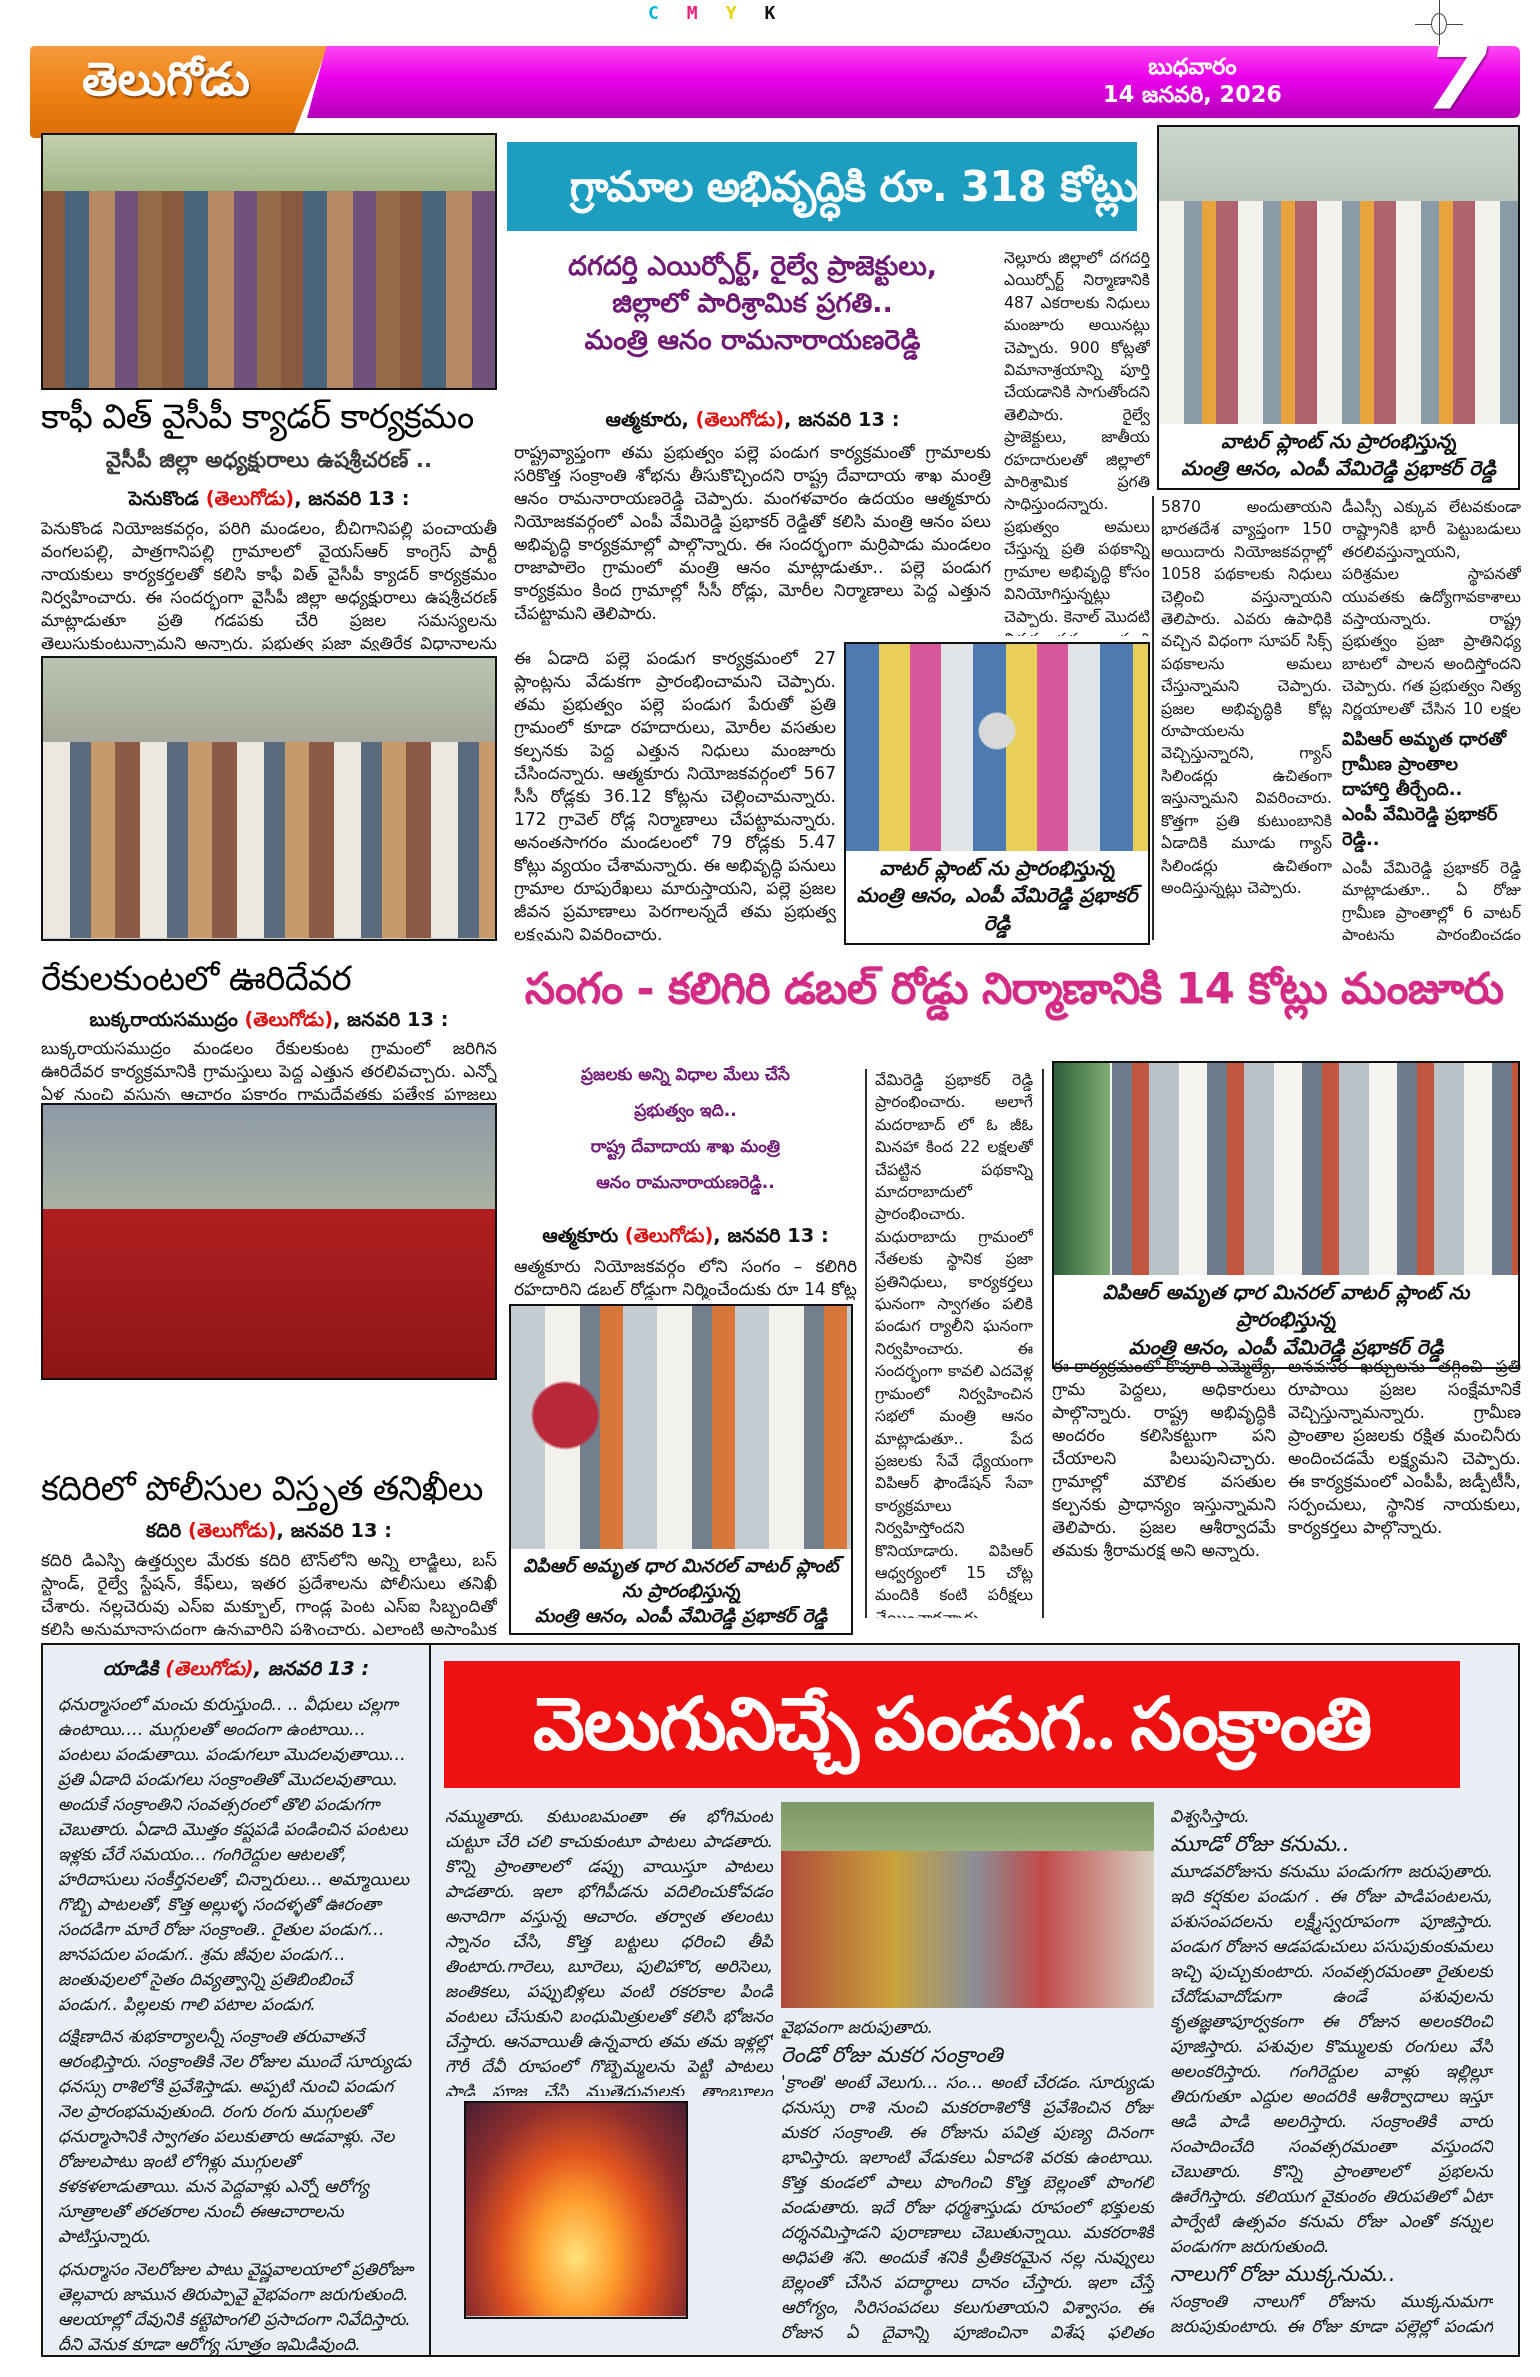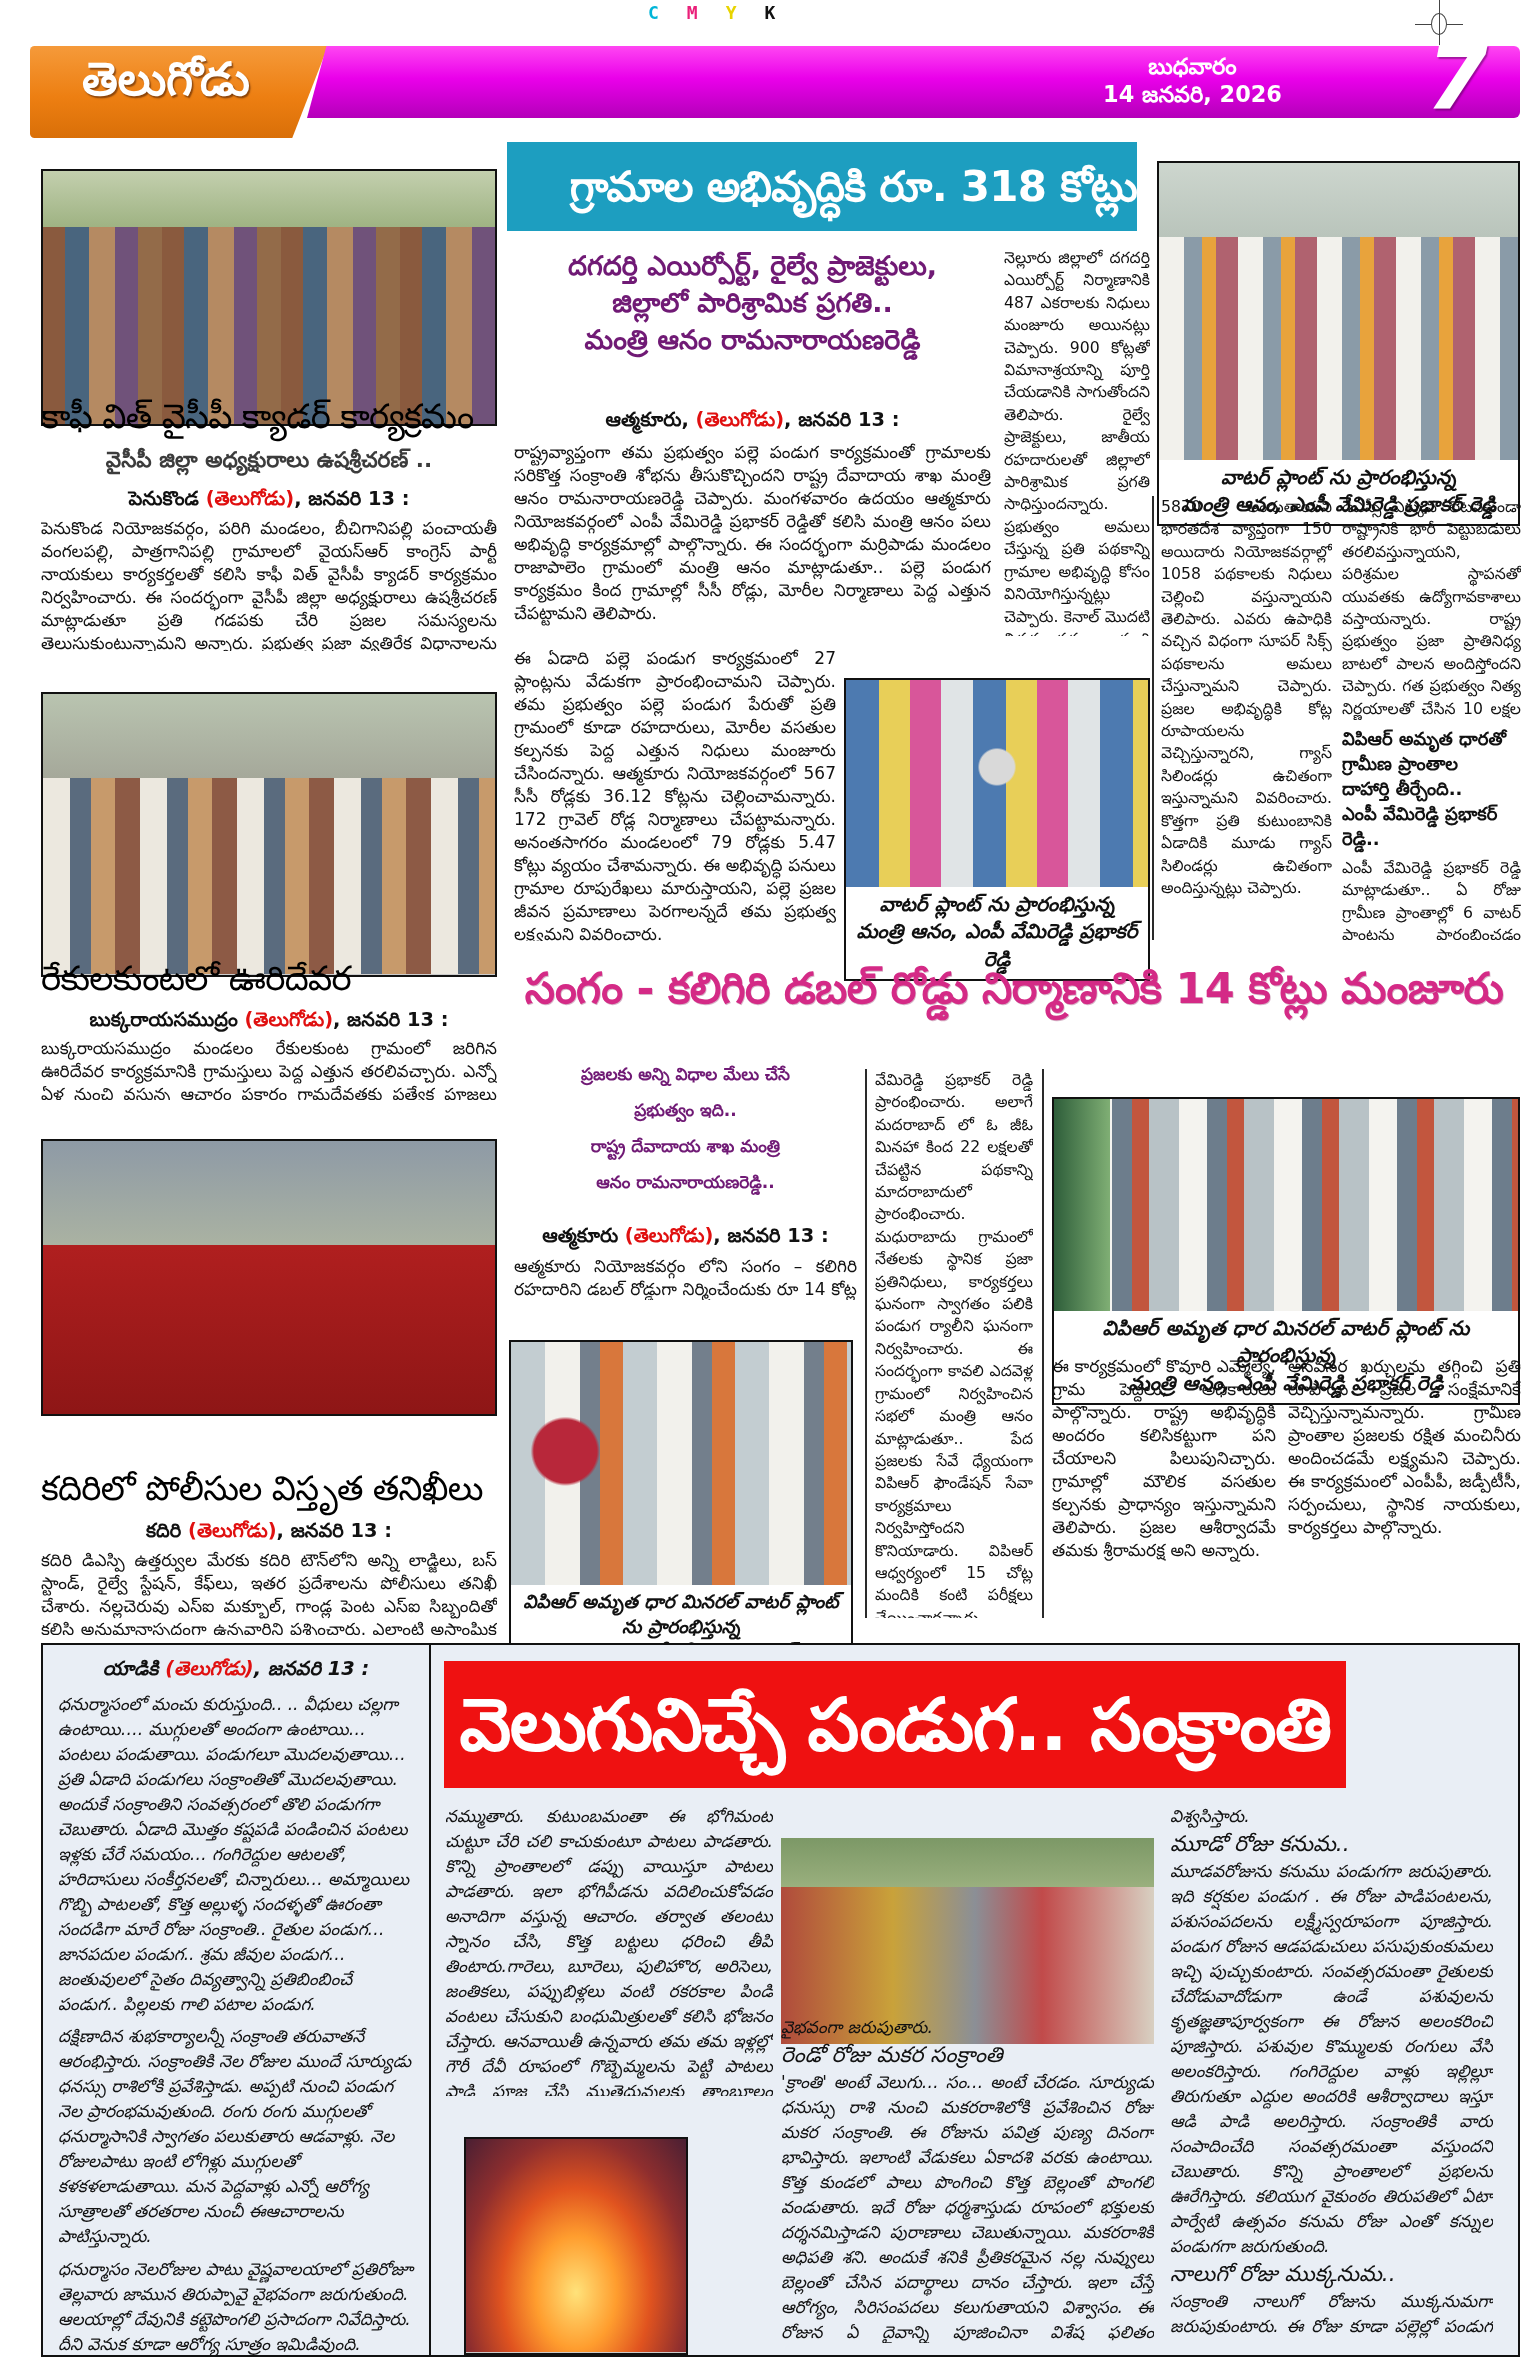--- a/index.html
+++ b/index.html
@@ -15,21 +15,21 @@
   .crop .ring { position:absolute; left:50%; top:50%; width:16.4px; height:22.4px; margin:-11.2px 0 0 -8.2px; border:1.5px solid #444; border-radius:50%; background:#fff; }
 
   
   .mast-orange { position:absolute; left:30px; top:46px; width:298px; height:92px; background:linear-gradient(180deg,#f59a3a,#ed7f12 55%,#d96f08); clip-path:polygon(0 0,100% 0,88% 100%,0 100%); border-radius:4.5px 0 0 4.5px; }
   .mast-text { position:absolute; left:52px; top:6px; font-size:46px; font-weight:bold; color:#fff; text-shadow:1.5px 2.2px 1.5px rgba(60,20,0,.55); }
   .mast-magenta { position:absolute; left:307px; top:46px; width:1213px; height:72px; background:linear-gradient(180deg,#ff46f2,#ea00ea 45%,#b400b9); clip-path:polygon(1.6% 0,100% 0,100% 100%,0 100%); border-radius:0 6px 6px 0; }
   .issue { position:absolute; left:1051px; top:52px; width:283px; text-align:center; color:#fff; font-weight:bold; line-height:28px; font-size:22.4px; }
   .pageno { position:absolute; left:1401px; top:37px; width:112px; text-align:center; color:#fff; font-weight:bold; font-style:italic; font-size:88px; line-height:83px; text-shadow:1.5px 1.5px 1.5px rgba(80,0,80,.5); }
 
   
-  .ph { position:absolute; border:2.2px solid #111; background:#ccc;margin-top:36px; }
+  .ph { position:absolute; border:2.2px solid #111; background:#ccc; }
   .ph .img { width:100%; }
   .ph .cap { background:#fff; text-align:center; font-weight:bold; font-size:20px; line-height:27.6px; padding:3.7px 4.5px 5.2px; font-style:italic; }
   .g-crowd1 { background:linear-gradient(180deg,#c3cfae 0%,#9fb383 22%,rgba(0,0,0,0) 22%),repeating-linear-gradient(90deg,#8a5a3e 0 22.4px,#49657e 22.4px 46px,#b58a62 46px 72px,#70527a 72px 95px,#936b49 95px 119px),#7e8f66; }
   .g-walk { background:linear-gradient(180deg,#b9c4b0 0%,#a5a89a 30%,rgba(0,0,0,0) 30%),repeating-linear-gradient(90deg,#ece8df 0 27px,#5a6b7e 27px 48px,#c79a6b 48px 72px,#8d5a45 72px 97px),#9a9181; }
   .g-table { background:linear-gradient(180deg,#8e9aa6 0%,#aab2a2 38%,rgba(0,0,0,0) 38%),linear-gradient(180deg,rgba(0,0,0,0) 38%,#b01f1f 38%,#8e1616 100%),repeating-linear-gradient(90deg,rgba(255,255,255,.25) 0 19.4px,rgba(0,0,0,.12) 19.4px 39px); }
   .g-plant1 { background:linear-gradient(180deg,#cdd6ce 0%,#b9c4bb 25%,rgba(0,0,0,0) 25%),repeating-linear-gradient(90deg,#f2f1ec 0 25px,#8a9ba8 25px 43px,#e8a33c 43px 57px,#b0626f 57px 79px),#aeb6ad; }
   .g-pot { background:radial-gradient(circle at 50% 42%,#d9d9d9 0 9%,rgba(0,0,0,0) 10%),repeating-linear-gradient(90deg,#4d7ab0 0 33px,#e8cf58 33px 64px,#d8569a 64px 95px,#e0e4e6 95px 127px),#b0a090; }
   .g-plant2 { background:linear-gradient(90deg,#2e5e3a 0%,#7fae74 12%,rgba(0,0,0,0) 12%),repeating-linear-gradient(90deg,#b8c2c6 0 30px,#f4f3ef 30px 58px,#6d7d8c 58px 78px,#c2563e 78px 95px),#9fa9ad; }
   .g-plant3 { background:radial-gradient(circle at 16% 45%,#b8273a 0 10%,rgba(0,0,0,0) 11%),repeating-linear-gradient(90deg,#c3cdd1 0 34px,#f2f1ec 34px 69px,#737f8c 69px 89px,#d8773c 89px 112px),#a8b2b6; }
   .g-bull { background:linear-gradient(180deg,#7c9866 0%,#9ab07e 24%,rgba(0,0,0,0) 24%),linear-gradient(90deg,#b04a3c 0%,#c9a23a 30%,#8b8f96 52%,#c14a4a 70%,#d8d0c2 100%); }
@@ -44,21 +44,21 @@
   .teal-bar { position:absolute; left:507px; top:142px; width:630px; height:89px; background:#1d9ec0; color:#fff; font-weight:bold; font-size:42px; text-align:right; line-height:89px; letter-spacing:-0.7px; }
   .subhead-c { position:absolute; font-weight:bold; text-align:center; font-size:27px; line-height:37px; color:#701a75; }
   .vrule { position:absolute; width:1.5px; background:#2a2a2a; }
   .inline-head { font-weight:bold; font-size:18px; line-height:25px; text-align:left; }
   .magenta-hl { position:absolute; left:507px; top:963px; width:1014px; text-align:center; color:#d42a86; font-weight:bold; font-size:43px; letter-spacing:-0.7px; text-shadow:0.7px 0.7px 0 rgba(120,10,70,.3); }
 
   
   #festival { position:absolute; left:41px; top:1643px; width:1479px; height:714px; background:#e9eef5; border:2.2px solid #111; }
   #fest-box { position:absolute; left:0; top:0; width:388px; height:710px; border-right:2.2px solid #111; padding:12px 15px; overflow:hidden; }
   #fest-box .it { font-style:italic; font-size:17px; line-height:25px; text-align:left; margin-bottom:7.5px; }
-  .banner { position:absolute; left:401px; top:16.4px; width:902px; height:127px; background:#ef1111; color:#fff; font-weight:bold; font-size:73px; text-align:center; line-height:127px; letter-spacing:-1.5px; }
+  .banner { position:absolute; left:401px; top:16.4px; width:1016px; height:127px; background:#ef1111; color:#fff; font-weight:bold; font-size:73px; text-align:center; line-height:127px; letter-spacing:-1.5px;font-family:Liberation Serif, serif; }
   .fest-col { position:absolute; font-style:italic; font-size:17px; line-height:25px; text-align:justify; overflow:hidden; }
   .fest-sub { font-style:italic; font-weight:normal; font-size:21.6px; line-height:30px; }
 </style>
 </head>
 <body>
 
 <div id="page">
 
   <div class="crop" style="left:95px;top:51px;">
       <span class="ring"></span>

